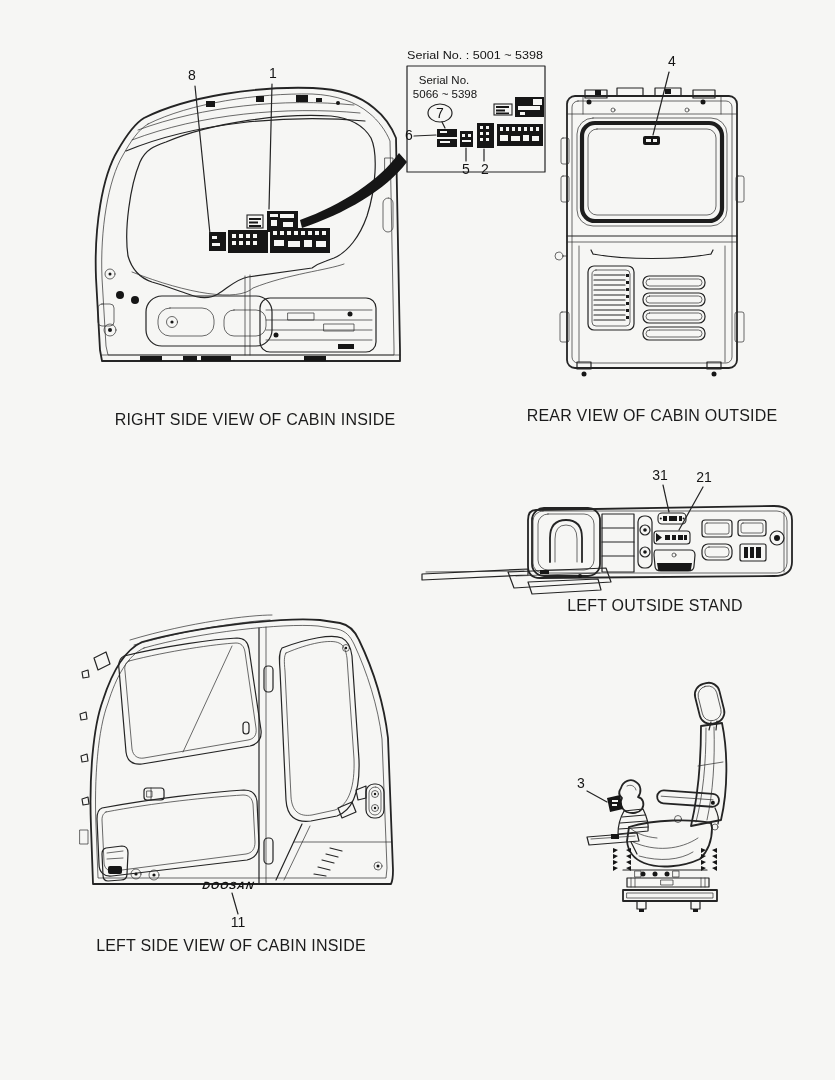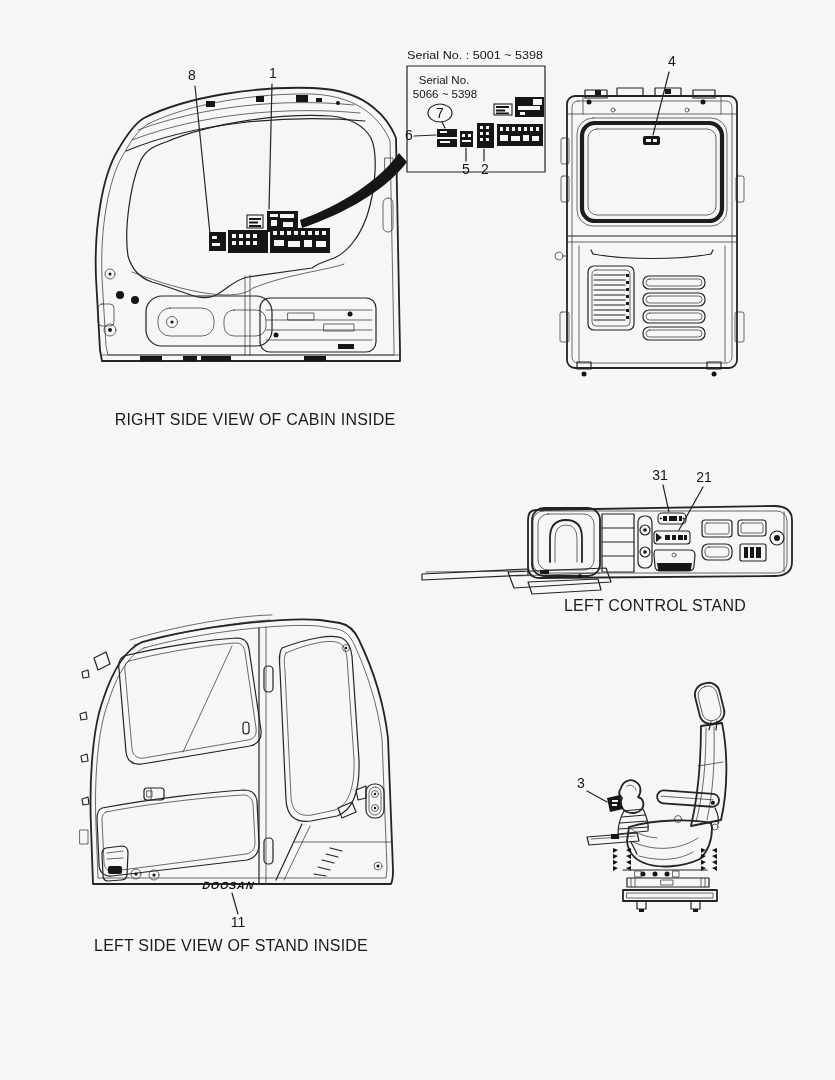--- a/index.html
+++ b/index.html
@@ -257,20 +257,21 @@
     <g>
       <rect class="blk" x="88" y="86" width="17" height="9" rx="2"></rect>
       <rect class="wht" x="91" y="89" width="5" height="3"></rect>
         <rect class="wht" x="98" y="89" width="4" height="3"></rect>
     </g>
     <g>
       <line class="ln" x1="114" y1="22" x2="98" y2="85"></line>
       <text class="callout" x="117" y="16" text-anchor="middle">4</text>
     </g>
   </svg>
+  <div class="caption" style="left:502px;top:407px;width:300px">REAR VIEW OF CABIN OUTSIDE</div>
 
   <svg class="abs" style="left:420px;top:458px" width="380" height="140" viewBox="0 0 380 140">
     <g>
       <path class="lnh" d="M116,52 L354,48 Q372,48 372,62 L372,104 Q372,118 354,118 L120,120 Q108,120 108,108 L108,62 Q108,52 116,52 Z"></path>
       <rect class="lnt" x="113" y="53" width="254" height="62" rx="10"></rect>
       <path class="lnt" d="M364,54 V114"></path>
     </g>
     <g>
       <rect class="lnh" x="112" y="50" width="68" height="68" rx="12"></rect>
       <rect class="lnt" x="118" y="56" width="56" height="56" rx="10"></rect>
@@ -334,21 +335,21 @@
     </g>
     <g>
       <line class="ln" x1="243" y1="27" x2="249" y2="54"></line>
       <text class="callout" x="240" y="22" text-anchor="middle">31</text>
     </g>
     <g>
       <line class="ln" x1="283" y1="29" x2="259" y2="72"></line>
       <text class="callout" x="284" y="24" text-anchor="middle">21</text>
     </g>
   </svg>
-  <div class="caption" style="left:530px;top:597px;width:250px">LEFT CONTROL STAND</div>
+  <div class="caption" style="left:530px;top:597px;width:250px">LEFT OUTSIDE STAND</div>
 
   <svg class="abs" style="left:80px;top:612px" width="330" height="330" viewBox="0 0 330 330">
     <g>
       <path class="lnh" d="M62,30 C120,14 205,5 240,8 L260,11 C270,13 275,19 279,28 C293,57 304,92 308,126 L313,258 C313,265 312,270 311,272 L13,272 L11,215 C9,165 13,115 23,88 C32,60 45,38 62,30 Z"></path>
       <path class="lnt" d="M64,36 C120,20 203,11 238,14 L257,17 C266,19 270,24 274,32 C287,60 298,94 302,127 L307,256 L306,266 L18,266 L16,214 C14,166 18,117 28,91 C36,65 48,43 64,36 Z"></path>
       <path class="lnt" d="M50,28 C110,10 170,3 192,3 M54,33 C112,16 170,9 190,8"></path>
       <path class="ln" d="M14,46 L26,40 L30,52 L18,58 Z"></path>
       <path class="ln" d="M8,58 l-6,2 l1,6 l6,-1 Z M6,100 l-6,2 l1,6 l6,-1 Z M7,142 l-6,2 l1,6 l6,-1 Z M8,185 l-6,2 l1,6 l6,-1 Z"></path>
       <rect class="lnt" x="0" y="218" width="8" height="14"></rect>
     </g>
@@ -403,21 +404,21 @@
       <circle class="lnt" cx="295" cy="196" r="3.5"></circle>
         <circle class="blk" cx="295" cy="196" r="1.2"></circle>
       <path class="ln" d="M276,178 L286,174 L286,186 L278,188 Z"></path>
       <path class="ln" d="M258,196 L272,190 L276,200 L262,206 Z"></path>
     </g>
     <g>
       <line class="ln" x1="152" y1="281" x2="158" y2="302"></line>
       <text class="callout" x="158" y="315" text-anchor="middle">11</text>
     </g>
   </svg>
-  <div class="caption" style="left:81px;top:937px;width:300px">LEFT SIDE VIEW OF STAND INSIDE</div>
+  <div class="caption" style="left:81px;top:937px;width:300px">LEFT SIDE VIEW OF CABIN INSIDE</div>
 
   <svg class="abs" style="left:565px;top:670px" width="240" height="300" viewBox="0 0 240 300">
     <g transform="rotate(-14 144 33)">
       <rect class="lnh" x="132" y="13" width="25" height="41" rx="11"></rect>
       <rect class="lnt" x="135" y="16" width="19" height="35" rx="9"></rect>
     </g>
     <path class="ln" d="M146,52 L144,60 M152,51 L151,60"></path>
     <g>
       <path class="lnh" d="M136,56 L157,53 C163,82 163,120 156,150 L126,156 C133,126 136,92 136,56 Z"></path>
       <path class="lnt" d="M141,58 C141,95 138,125 131,152"></path>

